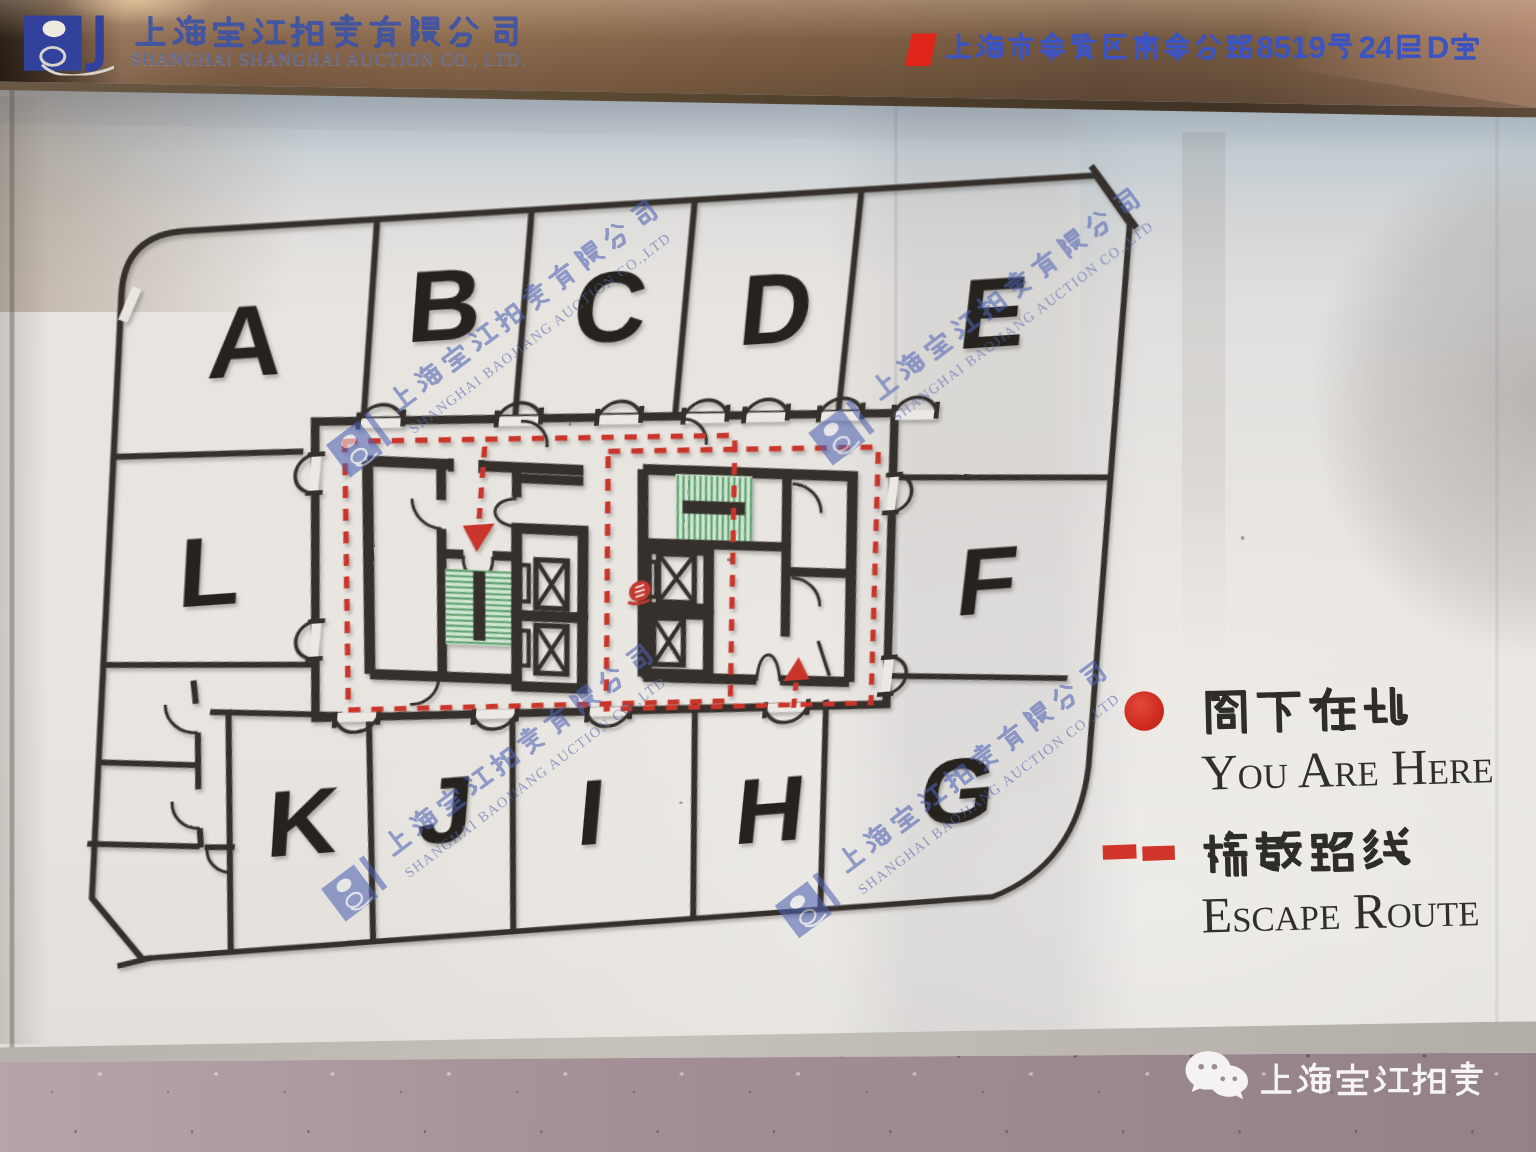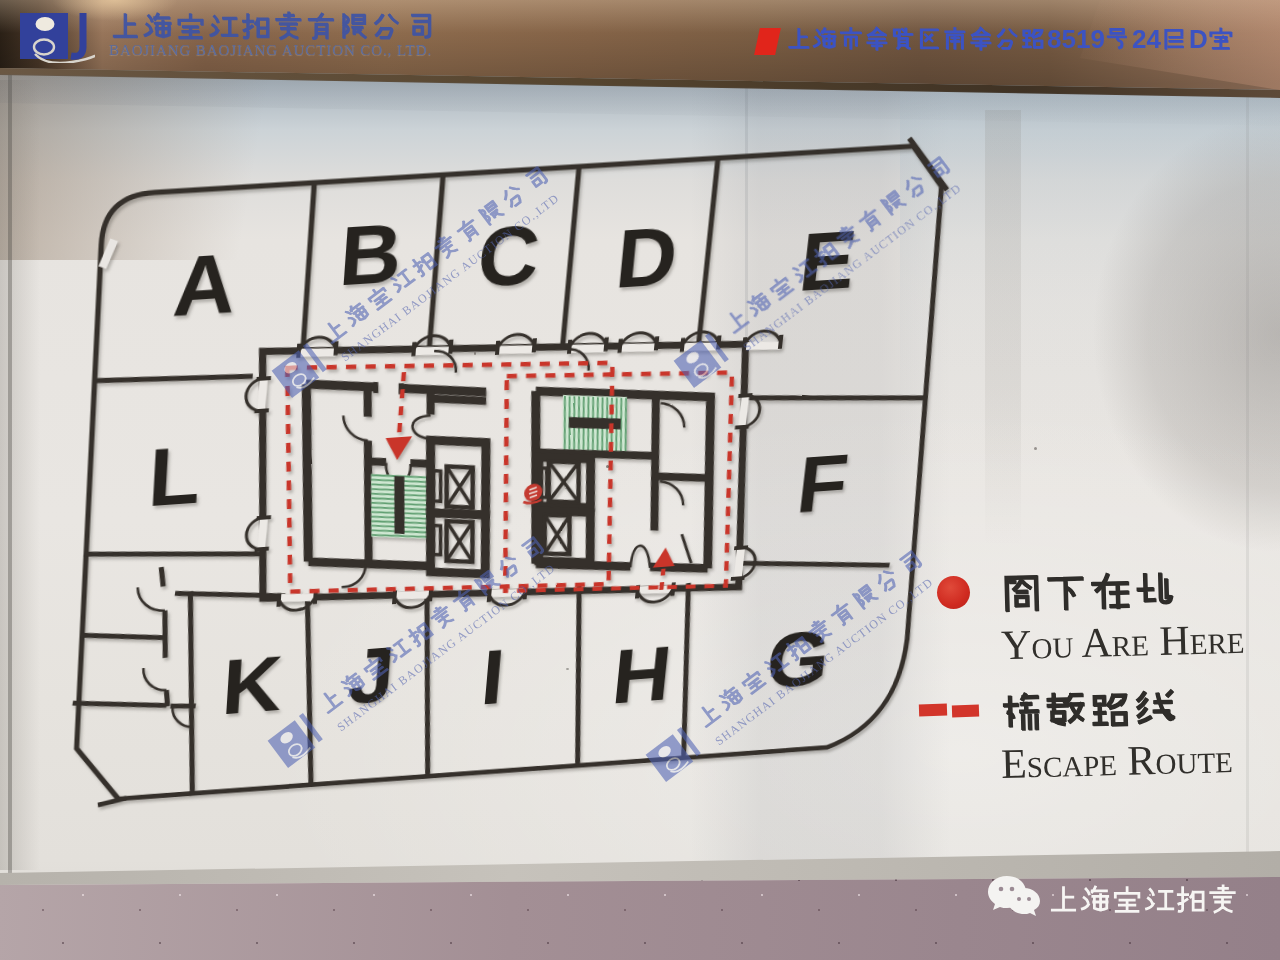--- a/index.html
+++ b/index.html
@@ -117,21 +117,21 @@
     <use href="#g-hai" x="33.4" y="0.7" width="30" height="30"></use>
     <use href="#g-bao" x="66.0" y="0.7" width="30" height="30"></use>
     <use href="#g-jiang" x="98.6" y="0.7" width="30" height="30"></use>
     <use href="#g-pai" x="131.2" y="0.7" width="30" height="30"></use>
     <use href="#g-mai" x="163.8" y="0.7" width="30" height="30"></use>
     <use href="#g-you" x="196.4" y="0.7" width="30" height="30"></use>
     <use href="#g-xian" x="229.0" y="0.7" width="30" height="30"></use>
     <use href="#g-gong" x="261.6" y="0.7" width="30" height="30"></use>
     <use href="#g-si" x="294.2" y="0.7" width="30" height="30"></use>
   </svg>
-<div class="abs" style="left:109px;top:42px;width:500px;font-family:&quot;Liberation Serif&quot;,serif;font-size:15px;letter-spacing:0.9px;color:#5a6b9d;text-shadow:0 1px 1px rgba(230,230,240,0.25)">BAOJIANG BAOJIANG AUCTION CO., LTD.</div>
+<div class="abs" style="left:109px;top:42px;width:500px;font-family:&quot;Liberation Serif&quot;,serif;font-size:15px;letter-spacing:0.9px;color:#5a6b9d;text-shadow:0 1px 1px rgba(230,230,240,0.25)">SHANGHAI SHANGHAI AUCTION CO., LTD.</div>
 <div class="abs" style="left:757px;top:28px;width:21px;height:27px;background:#e1251b;transform:skewX(-12deg)"></div>
 <svg class="abs" style="left:0;top:0;color:#3c53c2" width="1280" height="64" viewBox="0 0 1280 64">
     <use href="#g-shang" x="786.0" y="26.0" width="25" height="25"></use>
     <use href="#g-shang" x="786.8" y="26.7" width="25" height="25"></use>
     <use href="#g-hai" x="812.0" y="26.0" width="25" height="25"></use>
     <use href="#g-hai" x="812.8" y="26.7" width="25" height="25"></use>
     <use href="#g-shi4" x="838.0" y="26.0" width="25" height="25"></use>
     <use href="#g-shi4" x="838.8" y="26.7" width="25" height="25"></use>
     <use href="#g-feng" x="864.0" y="26.0" width="25" height="25"></use>
     <use href="#g-feng" x="864.8" y="26.7" width="25" height="25"></use>

